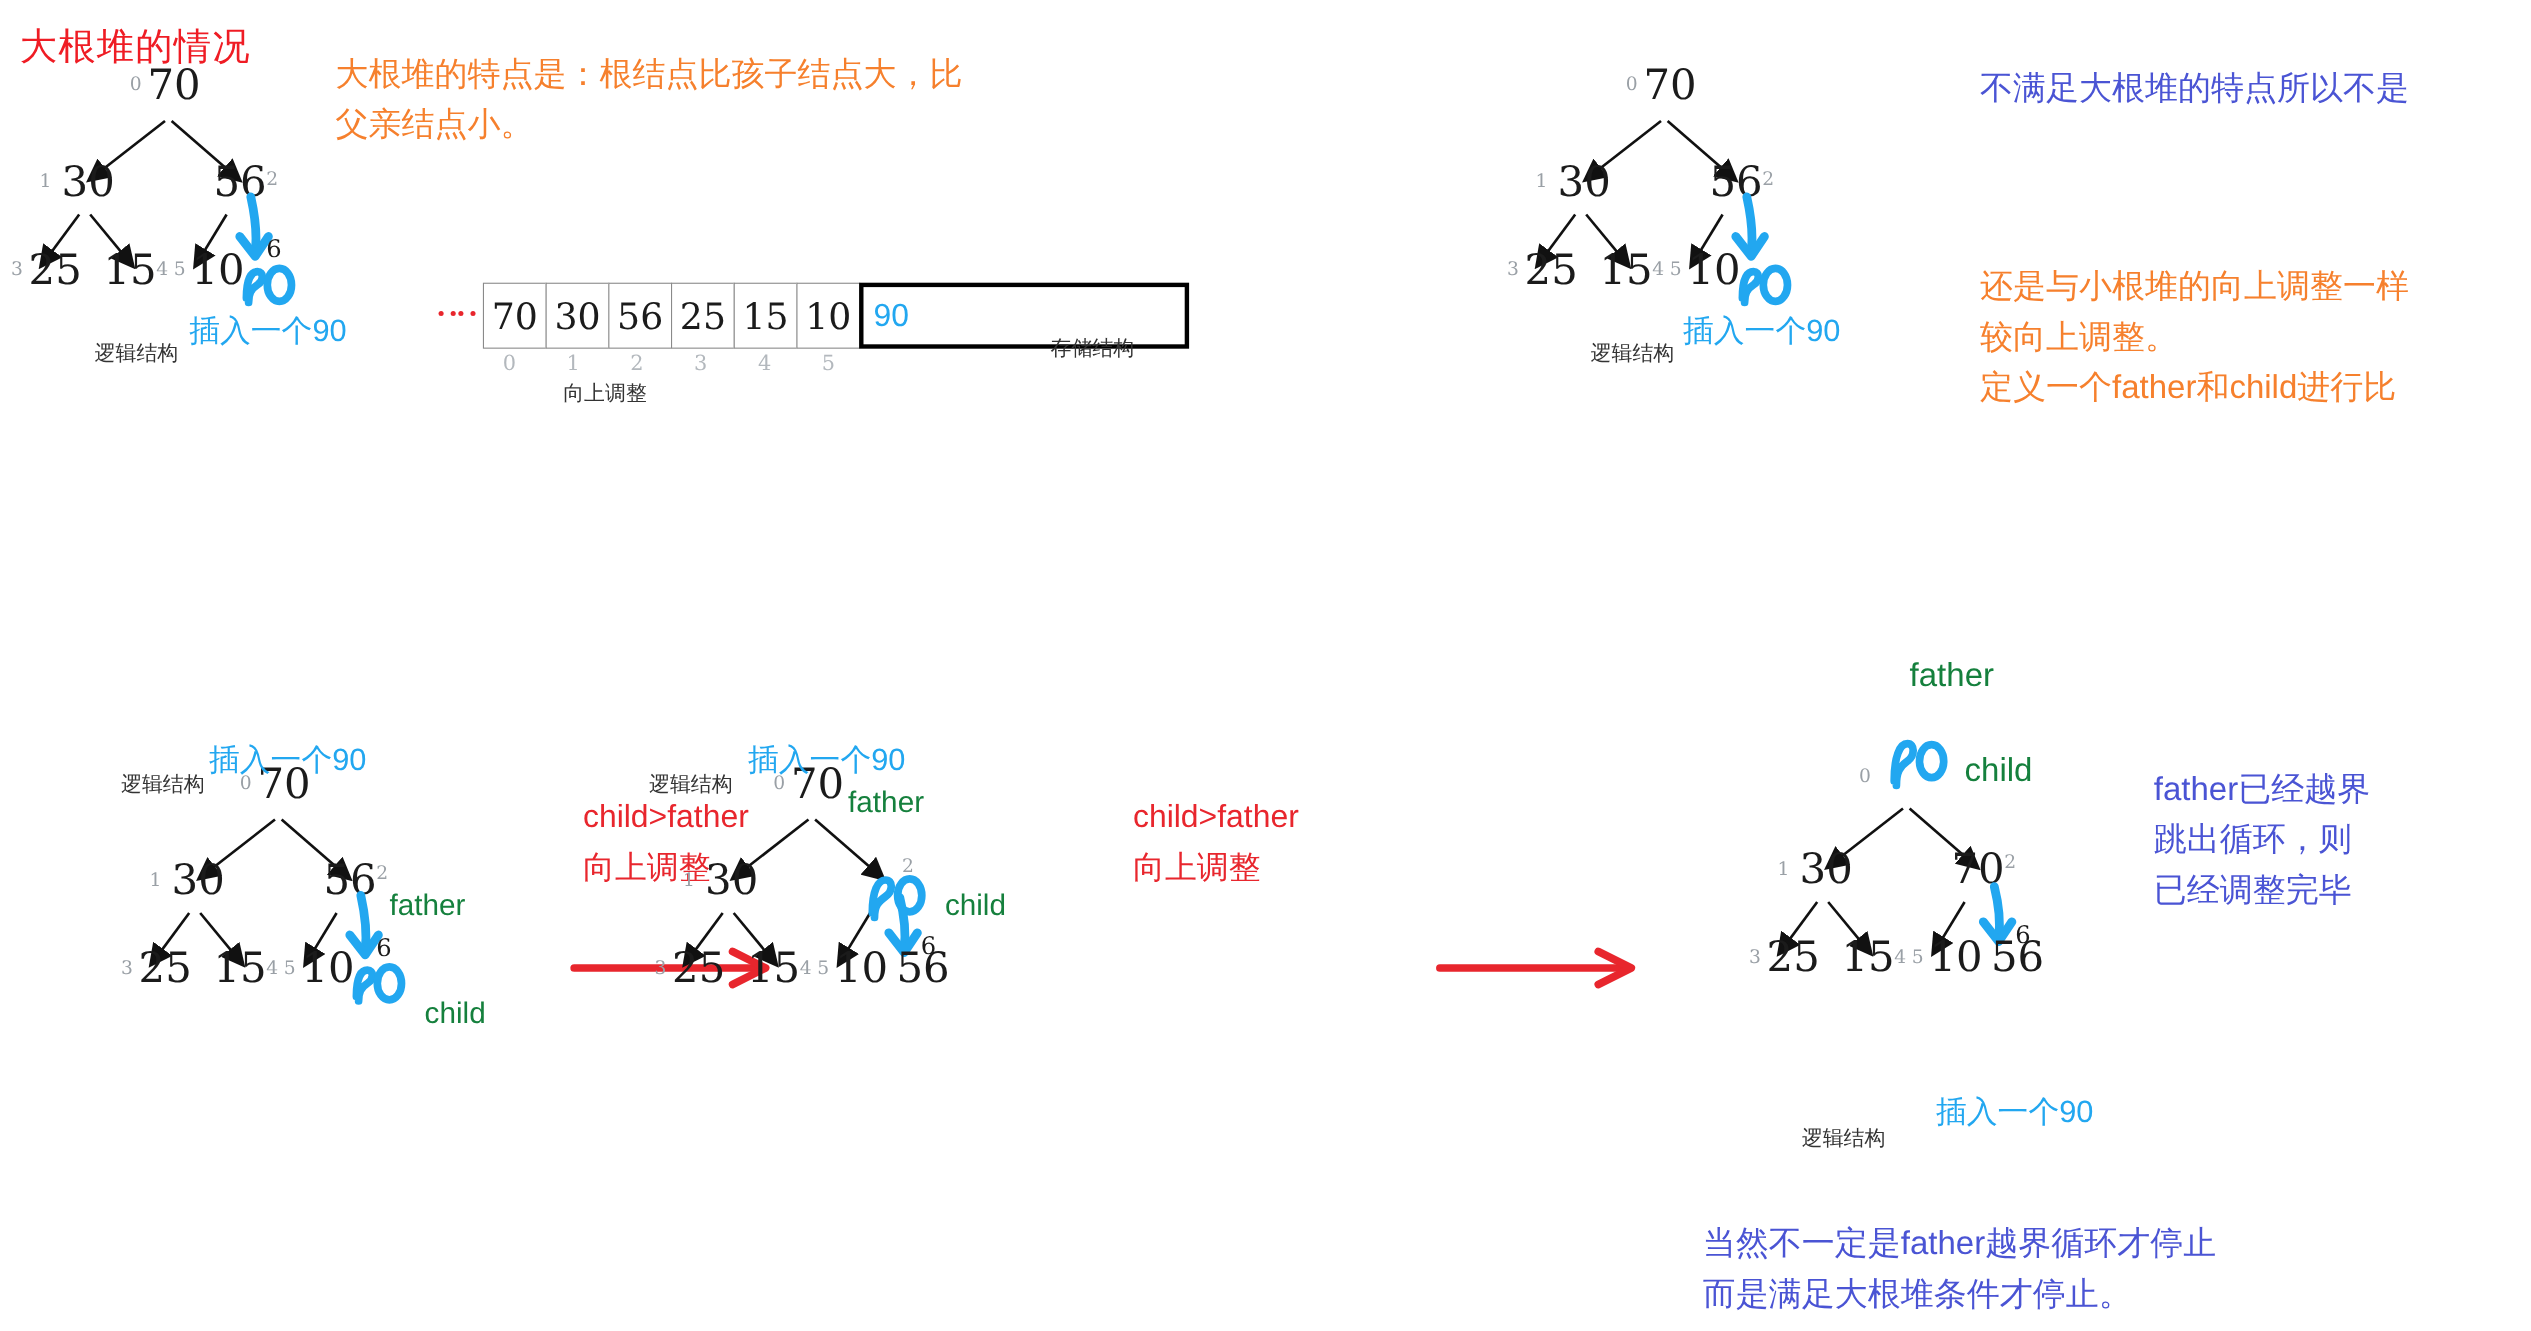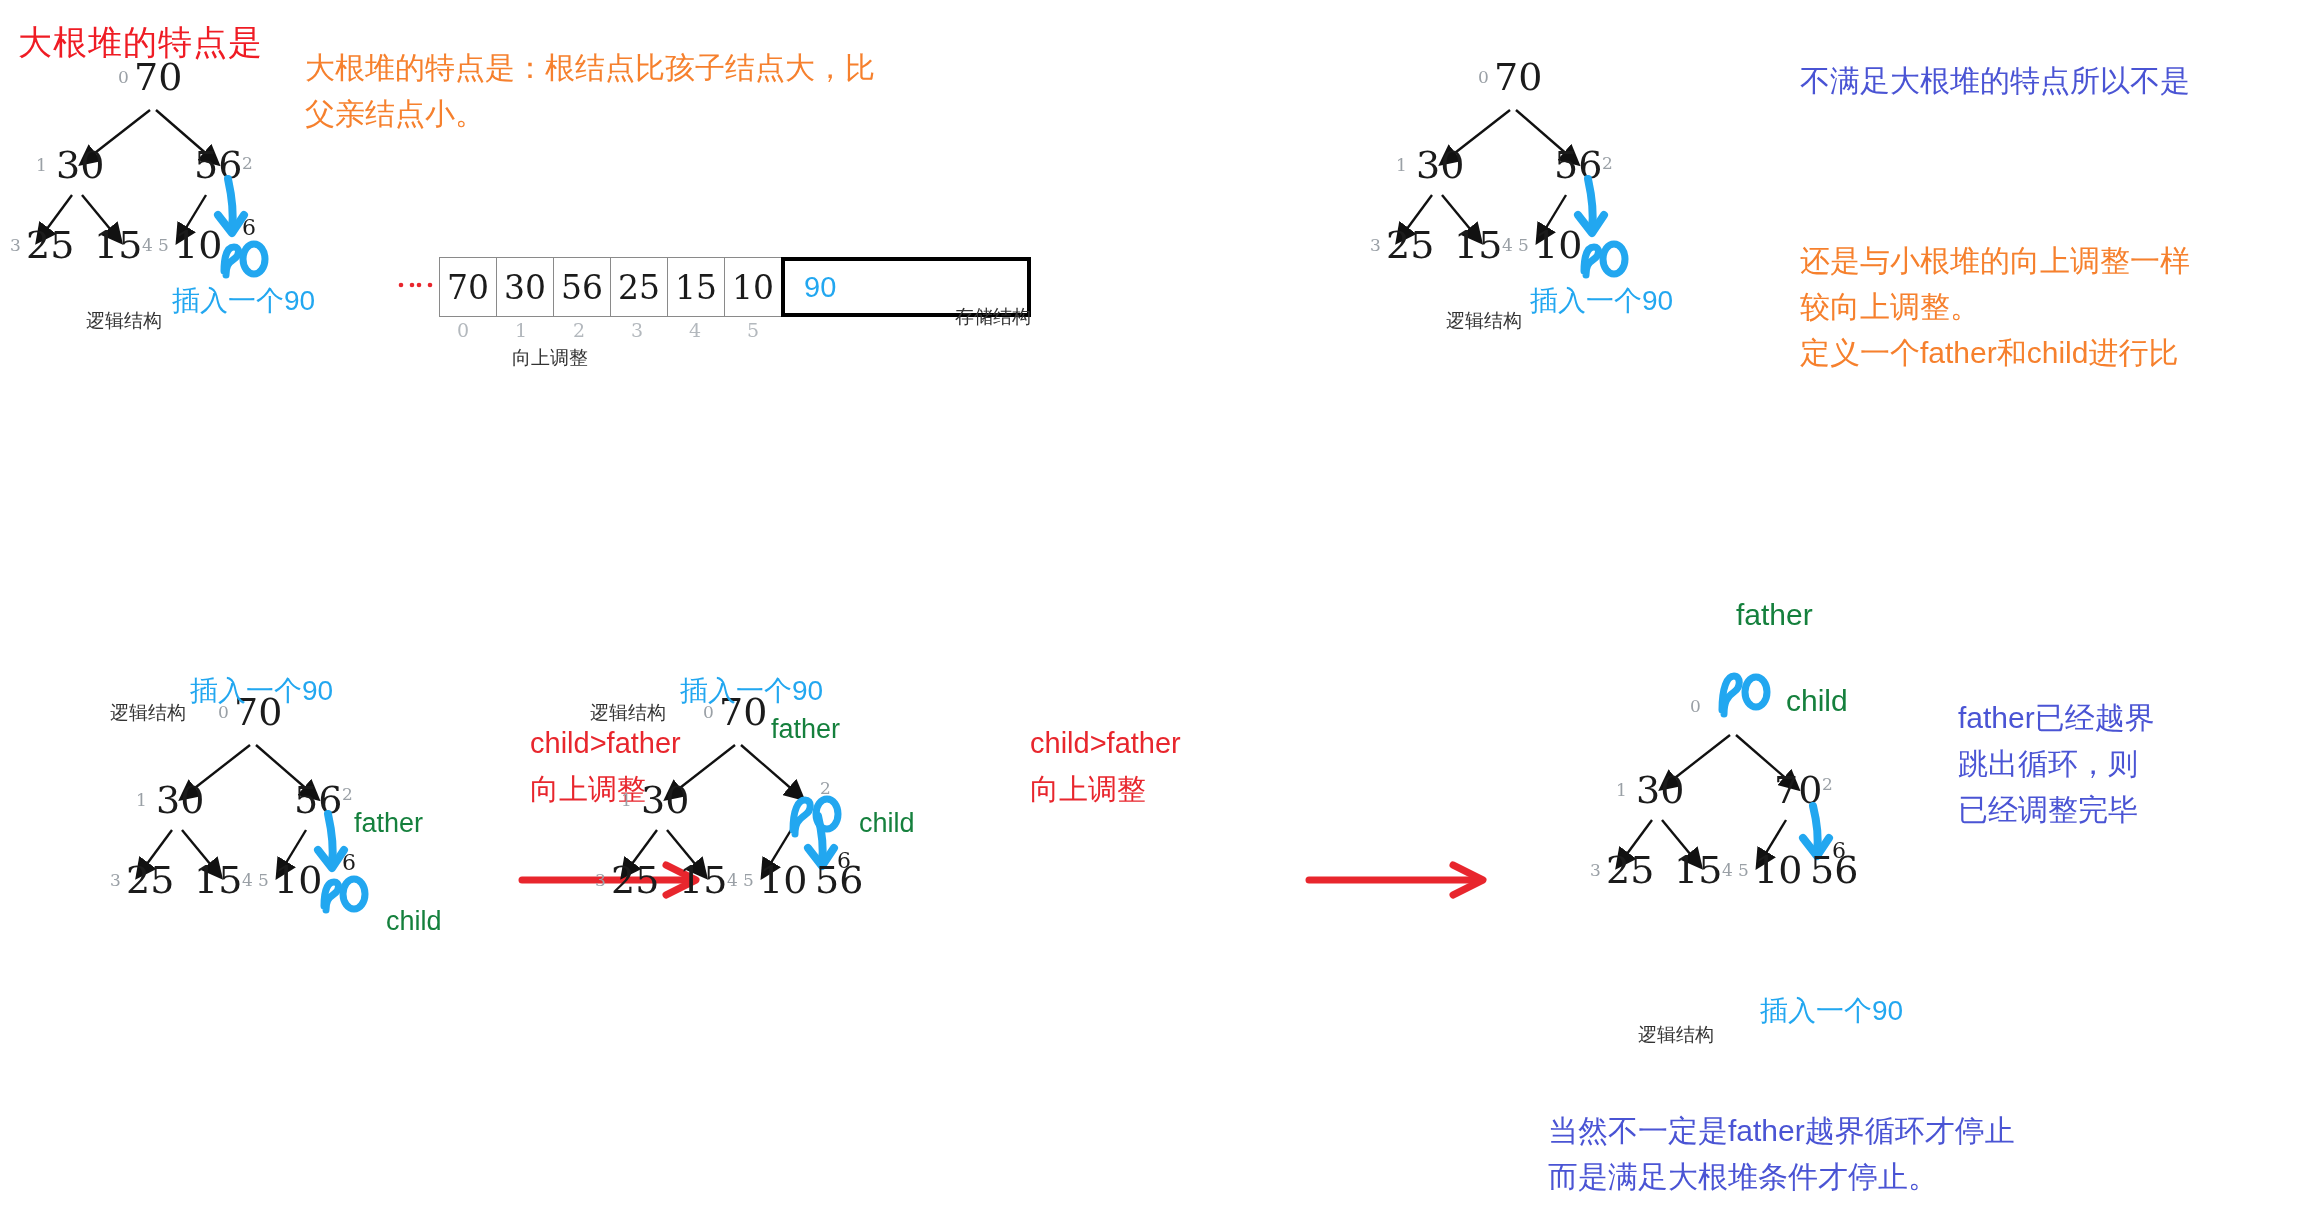--- a/index.html
+++ b/index.html
@@ -25,34 +25,34 @@
 
   
   .arr{display:flex;align-items:stretch;}
   .cell{
     width:58px;height:60px;border:1px solid #8a8a8a;margin-left:-1px;
     display:flex;align-items:center;justify-content:center;
     font-family:"DejaVu Serif","Liberation Serif",serif;font-size:33px;color:#1b1b1b;
     background:#fff;box-sizing:border-box;
   }
   .cell.hl{
-    border:4px solid #000;width:250px;justify-content:flex-start;padding-left:19px;
+    border:4px solid #000;width:300px;justify-content:flex-start;padding-left:9px;
     color:#22a7f0;font-family:"Liberation Sans",sans-serif;font-size:29px;
   }
   .arr-idx{position:relative;height:26px;}
   .arr-idx span{position:absolute;color:#b3b8bd;font-size:19px;font-family:"DejaVu Serif","Liberation Serif",serif;}
 
   svg{overflow:visible;}
   .hand{fill:none;stroke:#22a7f0;stroke-width:7;stroke-linecap:round;stroke-linejoin:round;}
   .hand2{fill:none;stroke:#22a7f0;stroke-width:8;stroke-linecap:round;stroke-linejoin:round;}
 </style>
 </head>
 <body>
 
-<div class="abs t-red-title" style="left:18px;top:20px;">大根堆的特点是</div>
+<div class="abs t-red-title" style="left:18px;top:20px;">大根堆的情况</div>
 
 <div class="abs" style="left:10px;top:55px;width:400px;height:260px;">
   <svg width="400" height="260" viewBox="0 0 400 260">
     <defs>
       <marker id="ah" markerWidth="9" markerHeight="9" refX="7" refY="4.5" orient="auto">
         <path d="M0,0 L9,4.5 L0,9 z" fill="#111"></path>
       </marker>
     </defs>
     <line x1="140" y1="55" x2="72" y2="108" stroke="#111" stroke-width="2.4" marker-end="url(#ah)"></line>
     <line x1="146" y1="55" x2="207" y2="108" stroke="#111" stroke-width="2.4" marker-end="url(#ah)"></line>

